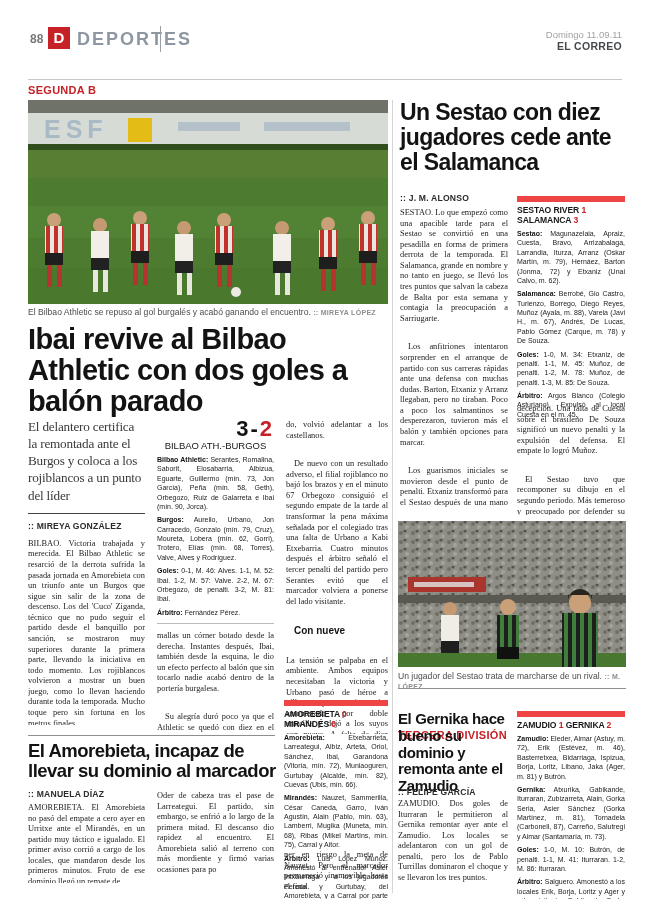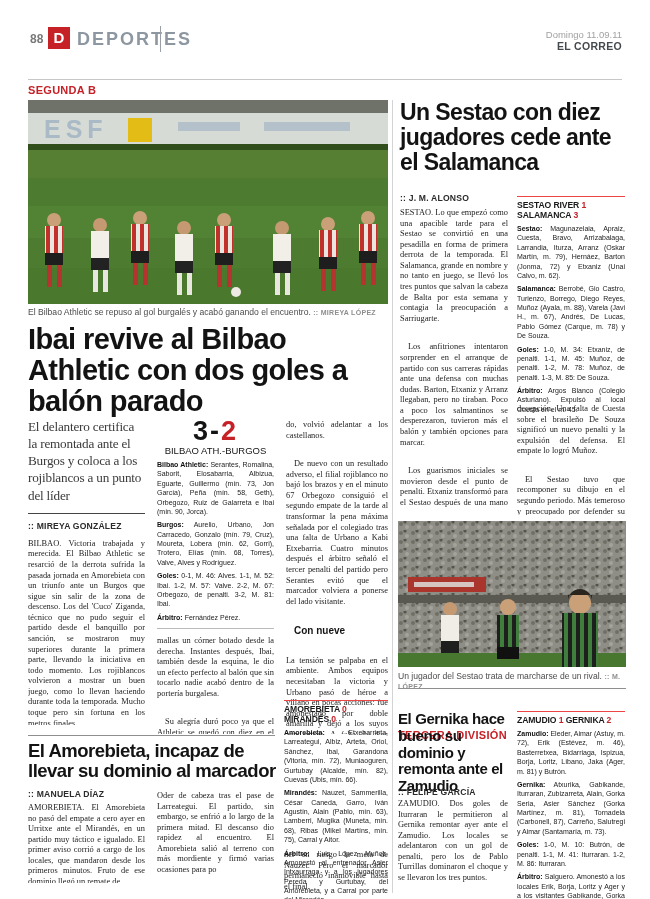--- a/index.html
+++ b/index.html
@@ -13,25 +13,25 @@
   .headline{font-family:"Liberation Sans",sans-serif;font-weight:700;color:#131313;letter-spacing:-0.6px}
   .body-col{font-family:"Liberation Serif",serif;font-size:8.4px;line-height:1.26;color:#1c1c1c;text-align:justify;overflow:hidden}
   .body-col p+p{text-indent:8px;margin-top:18px}
   .standfirst{font-family:"Liberation Serif",serif;font-size:13.2px;line-height:1.3;color:#3a3a3a;letter-spacing:-0.2px}
   .sf-rule{height:1px;background:#444;margin:9px 0 7px 0}
   .byline{font-size:8.6px;font-weight:700;color:#2a2a2a;letter-spacing:0.2px;margin-bottom:8px}
   .caption{font-size:8.6px;color:#4c4c4c;font-family:"Liberation Sans",sans-serif}
   .credit{font-size:7px;font-weight:700;color:#8e8e8e;letter-spacing:0.3px}
   .seclabel{font-size:11px;font-weight:700;color:#c52127;letter-spacing:0.3px;font-family:"Liberation Sans",sans-serif}
   .sb{font-family:"Liberation Sans",sans-serif;color:#191919}
-  .sb-title{font-size:8.6px;font-weight:700;border-top:1px solid #ef4444;padding-top:3px;letter-spacing:-0.1px}
+  .sb-title{font-size:8.6px;font-weight:700;border-top:6px solid #ef4444;padding-top:3px;letter-spacing:-0.1px}
   .sb-row{font-size:7px;line-height:1.34;text-align:justify;margin-top:4px;color:#222}
   .sb-row b{color:#111}
   .sb-end{height:1px;background:#bbb;margin-top:6px}
-  .bigscore{font-size:27px;font-weight:700;text-align:center;letter-spacing:2px;color:#141414;line-height:1}
+  .bigscore{font-size:22px;font-weight:700;text-align:right;letter-spacing:2px;color:#141414;line-height:1}
   .bigscore-title{font-size:9.5px;font-weight:400;text-align:center;letter-spacing:0;margin-top:0;color:#141414}
   .subhead-inline{font-family:"Liberation Sans",sans-serif;font-weight:700;font-size:10px;margin:5px 0 2px 0;color:#141414;text-indent:0}
   .vbar{position:absolute;width:1px;background:#d4d4d4}
 </style>
 </head>
 <body>
 
 <div id="page">
 
   <div class="abs" style="left:30px;top:32px;font-size:12px;font-weight:700;color:#787878">88</div>

